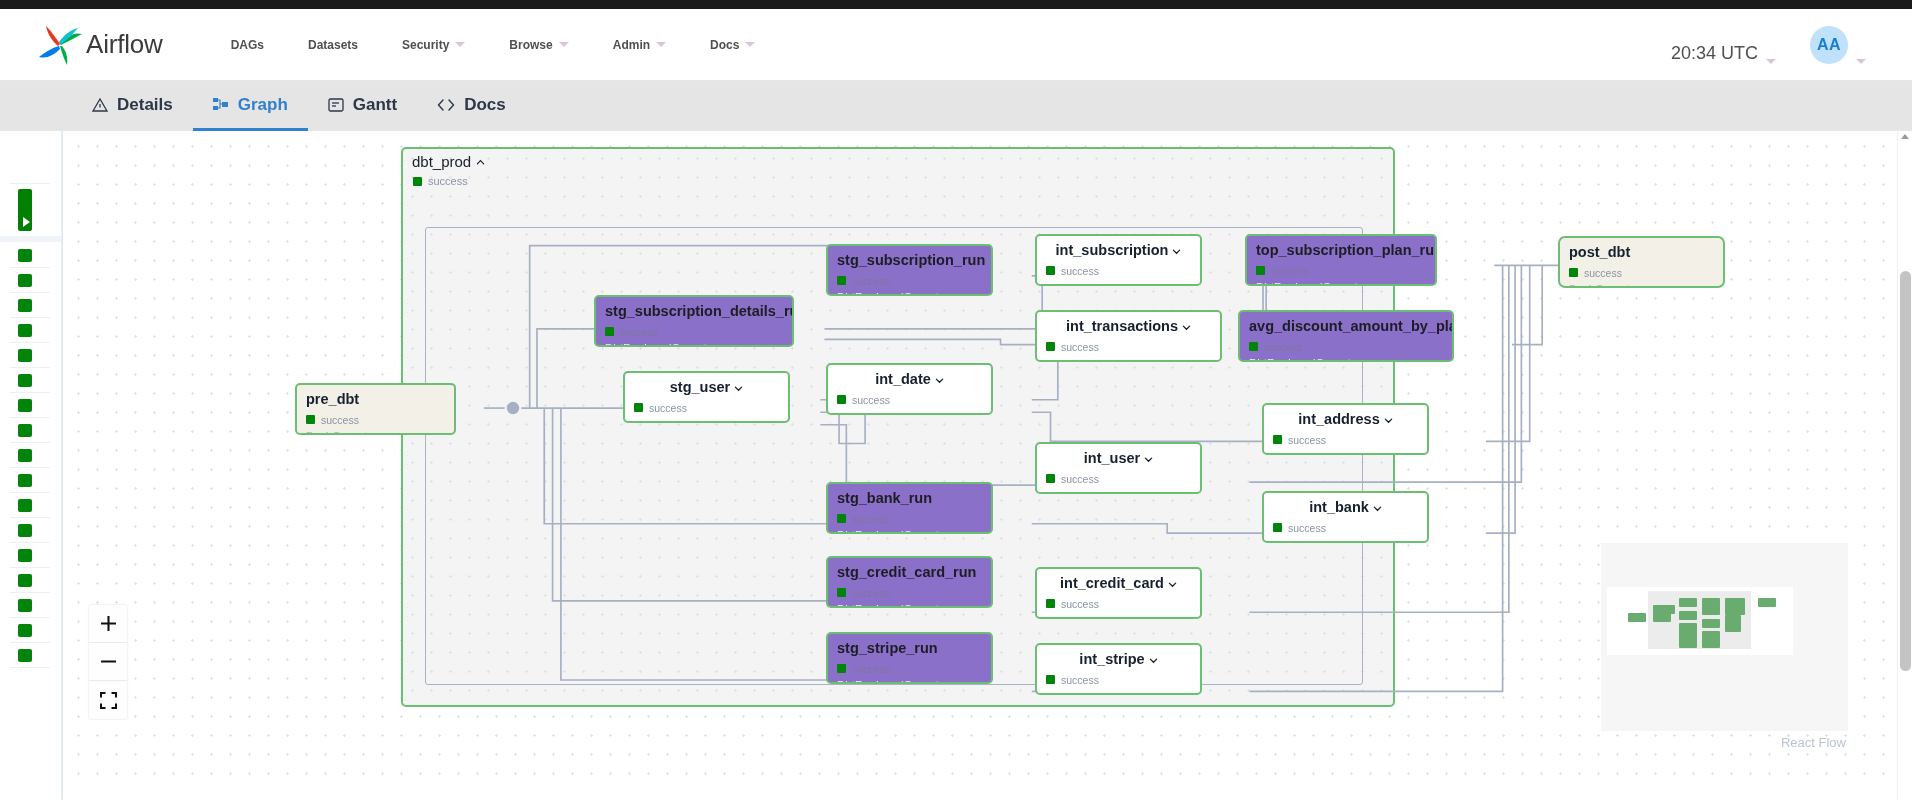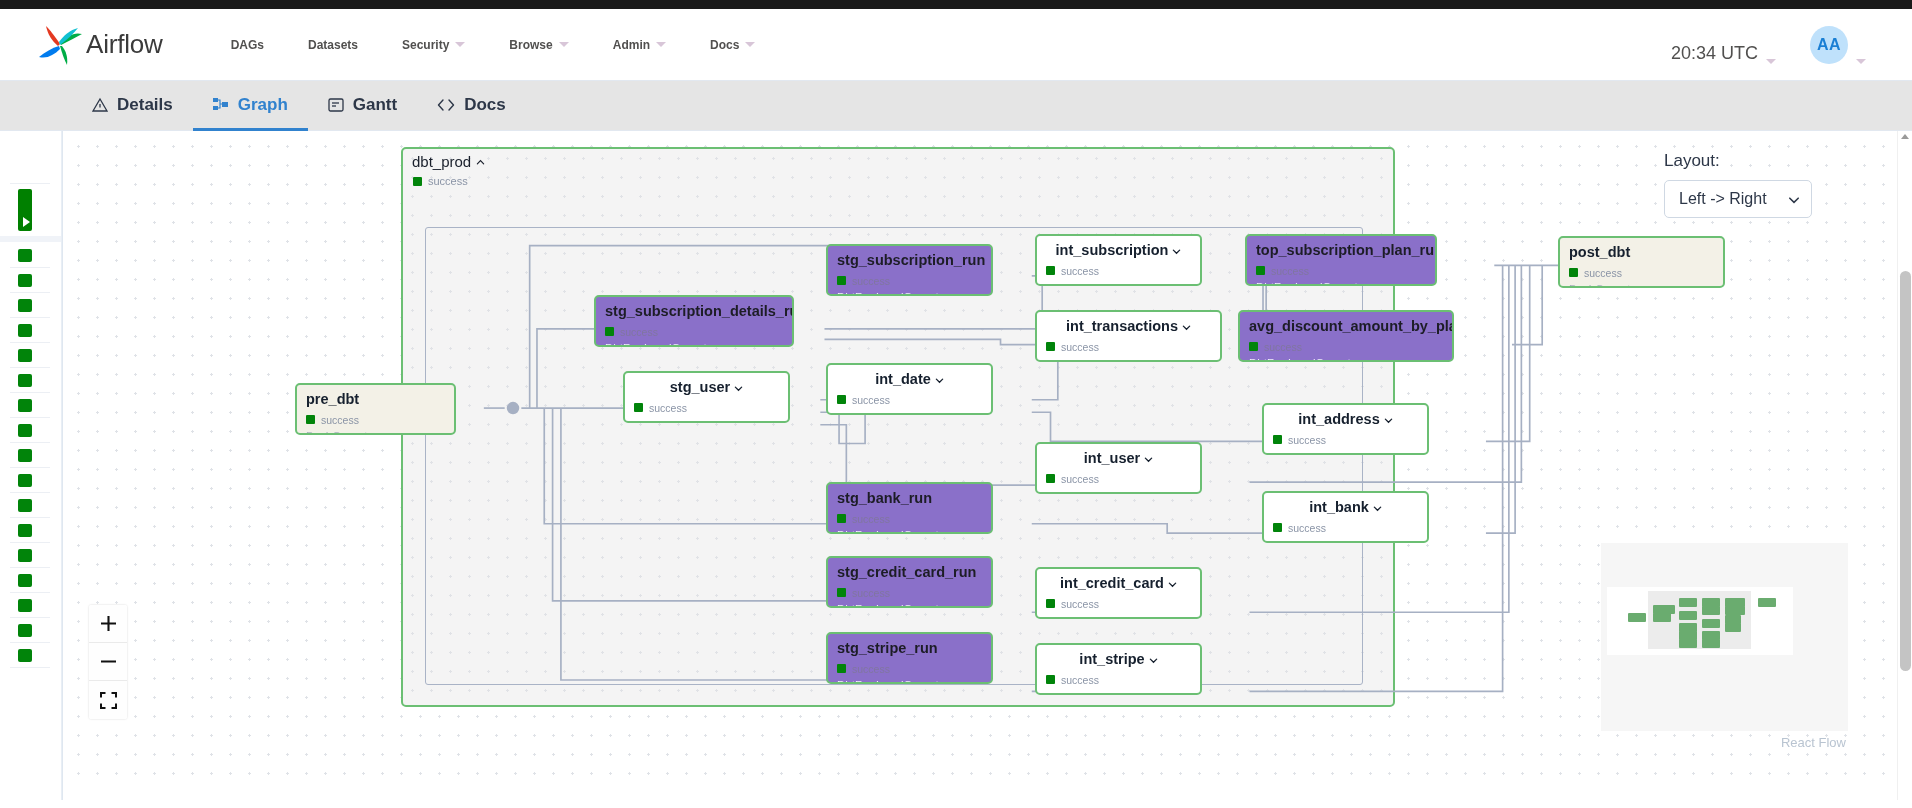--- a/index.html
+++ b/index.html
@@ -583,21 +583,21 @@
           <div class="node purple" style="left: 1175px; top: 179px; width: 216px; height: 52px;">
             <div class="n-title">
               <span>avg_discount_amount_by_plan_run</span>
             </div>
             <div class="n-status">
               <i class="sq"></i>
               <span>success</span>
             </div>
             <div class="n-op">DbtRunLocalOperator</div>
           </div>
-          <div class="node beige" style="left: 1495px; top: 105px; width: 167px; height: 52px;">
+          <div class="node beige" style="left: 1495px; top: 105px; width: 167px; height: 52px; border-radius: 7px;">
             <div class="n-title">
               <span>post_dbt</span>
             </div>
             <div class="n-status">
               <i class="sq"></i>
               <span>success</span>
             </div>
             <div class="n-op">BashOperator</div>
           </div>
         </div>
@@ -613,29 +613,20 @@
               <path d="M1 8.5 H16" stroke="#111" stroke-width="2.1"></path>
             </svg>
         </div>
         <div class="ctrl-btn">
           <svg width="17" height="17" viewBox="0 0 17 17">
             <path d="M1 5.5 V1 H5.5 M11.5 1 H16 V5.5 M16 11.5 V16 H11.5 M5.5 16 H1 V11.5" fill="none" stroke="#111" stroke-width="2"></path>
           </svg>
         </div>
       </div>
 
-      <div class="layout-panel">
-        <div class="layout-label">Layout:</div>
-        <div class="layout-select">
-          <span>Left -&gt; Right</span>
-          <svg class="chev" viewBox="0 0 10 10" style="width:12px;height:12px">
-            <path d="M1.5 3.5 L5 7 L8.5 3.5" fill="none" stroke="#2d3748" stroke-width="1.3" stroke-linecap="round"></path>
-          </svg>
-        </div>
-      </div>
 
       <div class="minimap">
         <div class="mm-view" style="left:6px; top:44px; width:186px; height:68px;"></div>
         <div class="mm-group" style="left:47px; top:48px; width:103px; height:58px;"></div>
         <div id="mm-nodes">
             <div class="mm-node" style="left: 27px; top: 70px; width: 18px; height: 9px;"></div>
             <div class="mm-node" style="left: 52px; top: 62px; width: 22px; height: 9px;"></div>
             <div class="mm-node" style="left: 52px; top: 70px; width: 18px; height: 9px;"></div>
             <div class="mm-node" style="left: 78px; top: 55px; width: 18px; height: 9px;"></div>
             <div class="mm-node" style="left: 78px; top: 68px; width: 18px; height: 9px;"></div>

